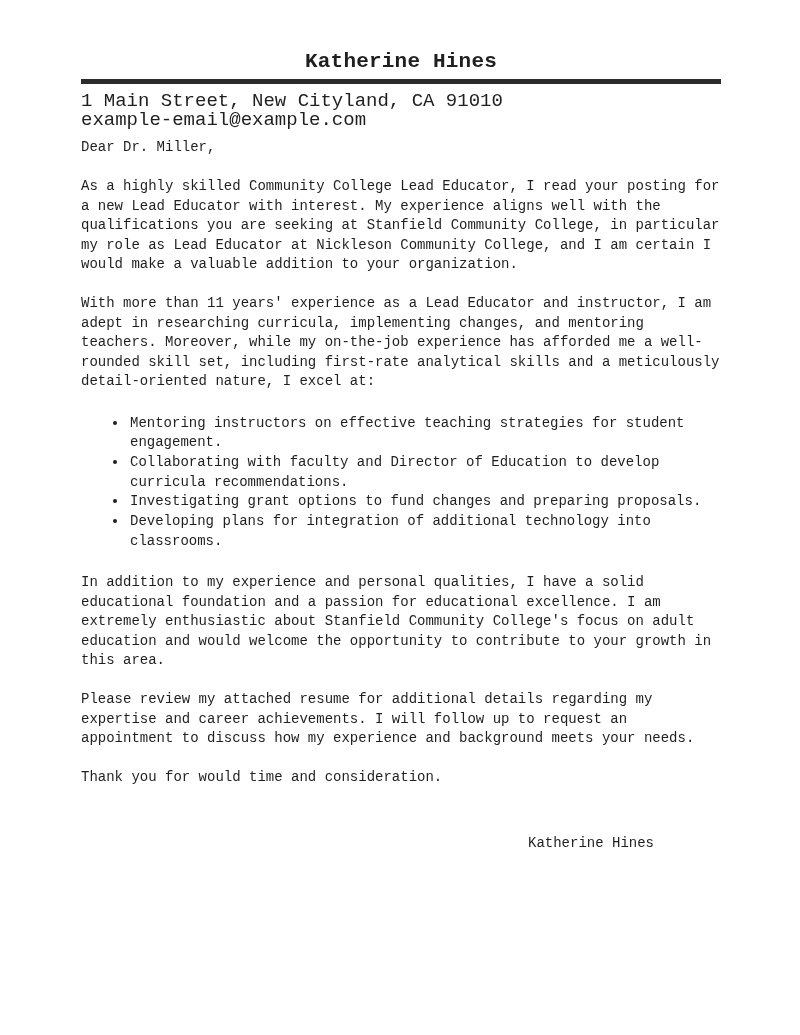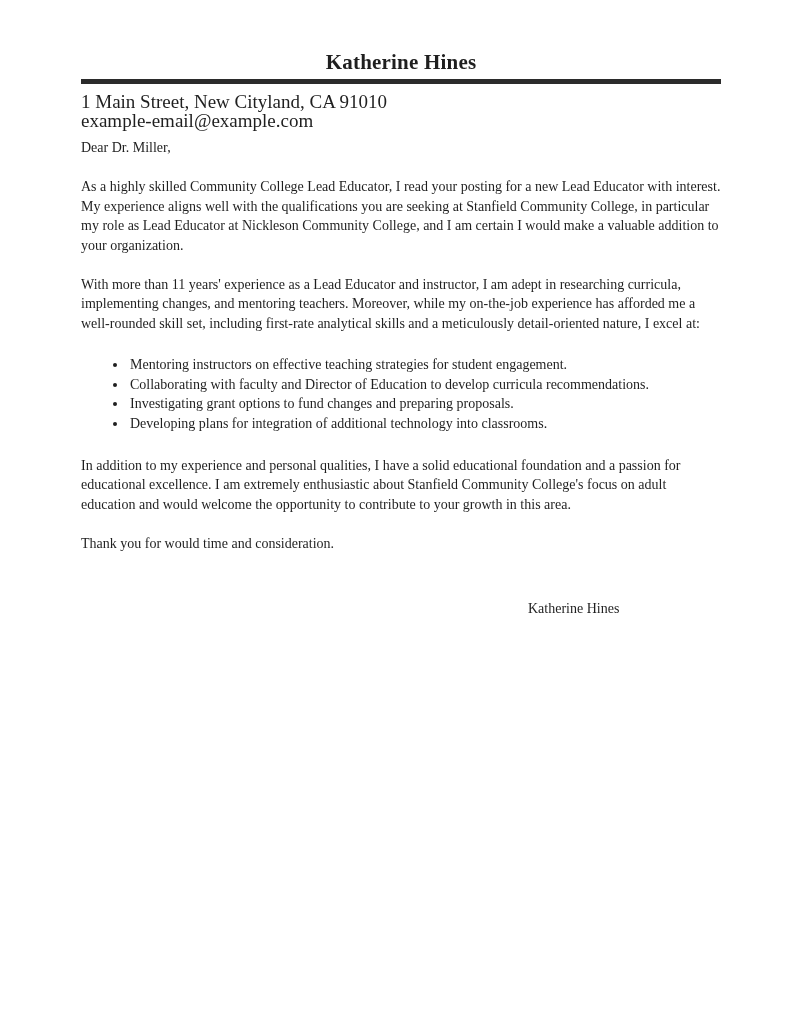--- a/index.html
+++ b/index.html
@@ -12,21 +12,21 @@
   html, body {
     margin: 0;
     padding: 0;
     background: var(--bg-color);
   }
   .page {
     width: 800px;
     height: 1035px;
     background: var(--bg-color);
     color: var(--text-color);
-    font-family: Liberation Serif, serif;
+    font-family: Liberation Mono, monospace;
     overflow: hidden;
     position: relative;
   }
   .content {
     padding: 50px 79px 0 81px; 
   }
   .applicant-name {
     margin: 0 0 5px 0;
     text-align: center;
     font-size: 21px;
@@ -98,20 +98,21 @@
 
       <ul class="skills-list">
         <li>Mentoring instructors on effective teaching strategies for student engagement.</li>
         <li>Collaborating with faculty and Director of Education to develop curricula recommendations.</li>
         <li>Investigating grant options to fund changes and preparing proposals.</li>
         <li>Developing plans for integration of additional technology into classrooms.</li>
       </ul>
 
       <p>In addition to my experience and personal qualities, I have a solid educational foundation and a passion for educational excellence. I am extremely enthusiastic about Stanfield Community College's focus on adult education and would welcome the opportunity to contribute to your growth in this area.</p>
 
+      <p>Please review my attached resume for additional details regarding my expertise and career achievements. I will follow up to request an appointment to discuss how my experience and background meets your needs.</p>
 
       <p>Thank you for would time and consideration.</p>
 
       <div class="closing-block">
         <p class="signature">Katherine Hines</p>
       </div>
 
     </div>
   </div>
 </div>

